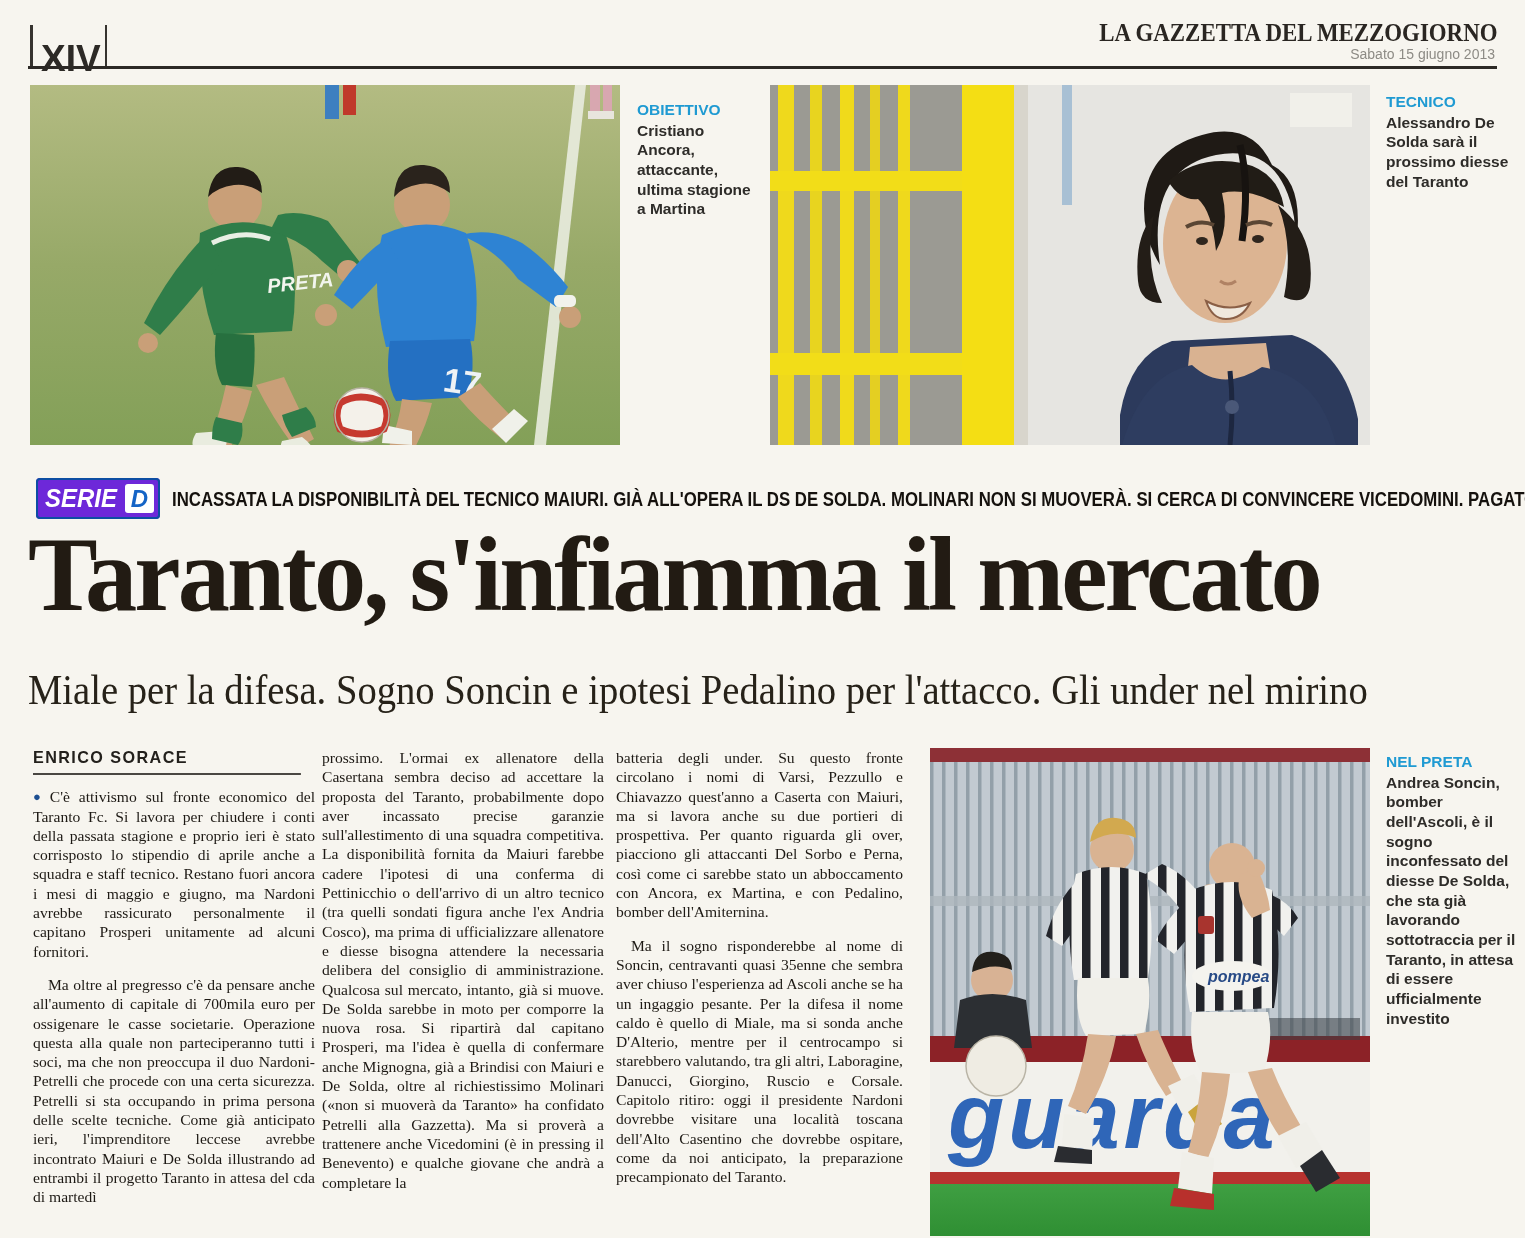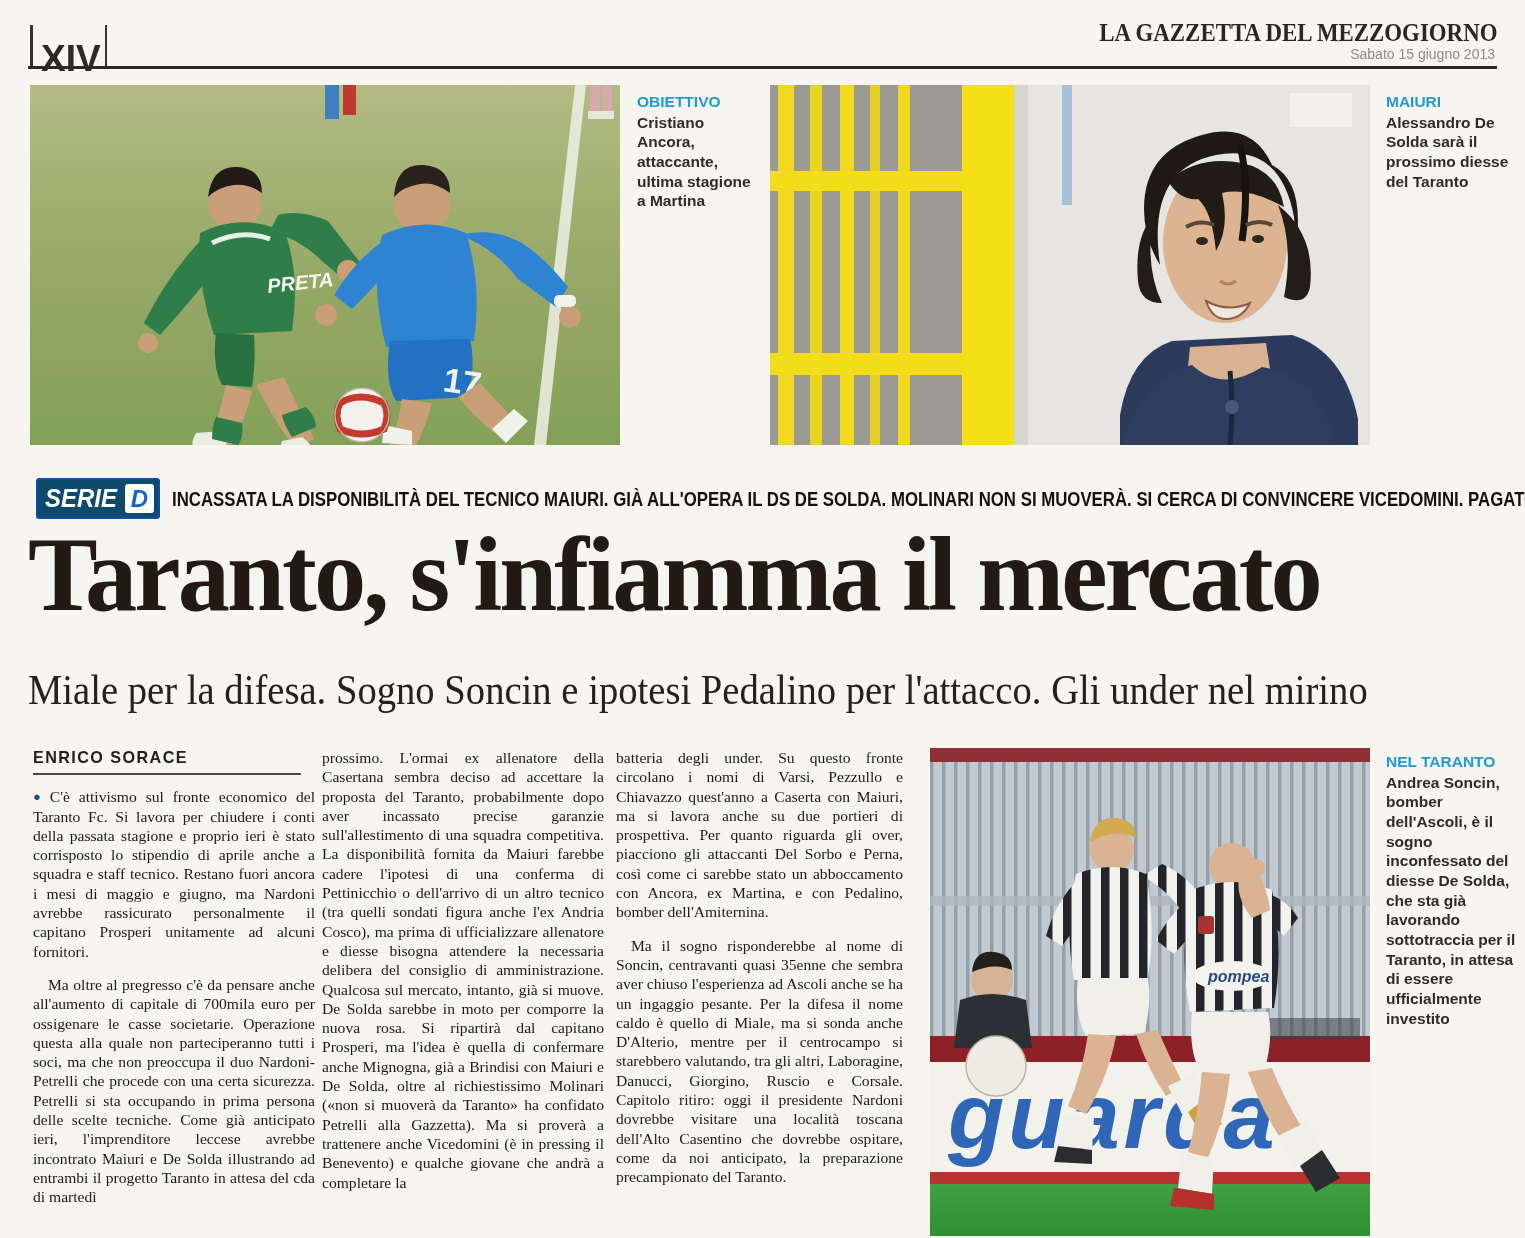--- a/index.html
+++ b/index.html
@@ -22,21 +22,21 @@
   
   .photo{position:absolute;overflow:hidden;background:#cfcec8;}
   .photo svg{display:block;}
 
   
   .caption{position:absolute;font-family:"Liberation Sans",sans-serif;font-weight:700;
            font-size:15.5px;line-height:1.27;color:#2e2c29;}
   .caption .cap-label{color:#1f9ad2;display:block;margin-bottom:1px;}
 
   
-  .kicker-badge{position:absolute;left:36px;top:478px;width:124px;height:41px;background:#0c4a6e;
+  .kicker-badge{position:absolute;left:36px;top:478px;width:124px;height:41px;background:#6d28d9;
            border-radius:4px;display:flex;align-items:center;justify-content:center;gap:5px;
            box-shadow:inset 0 0 0 2px #0d4ea3;}
   .kicker-badge .serie{font-family:"Liberation Sans",sans-serif;font-weight:700;font-style:italic;
            font-size:26px;color:#ffffff;letter-spacing:0;transform:scaleX(.92);}
   .kicker-badge .dbox{width:29px;height:29px;background:#ffffff;border-radius:3px;display:flex;
            align-items:center;justify-content:center;font-family:"Liberation Sans",sans-serif;
            font-weight:700;font-style:italic;font-size:24px;color:#1464c6;}
   .kicker-text{position:absolute;left:172px;top:481px;height:36px;line-height:36px;
            font-family:"Liberation Sans",sans-serif;font-weight:700;font-size:20px;color:#15110d;
            transform:scaleX(.84);transform-origin:0 50%;white-space:nowrap;letter-spacing:0;}
@@ -130,21 +130,21 @@
       </g>
 
       <g>
         <circle cx="332" cy="330" r="27" fill="#f4f1ea"></circle>
         <path d="M310,318 q20,-12 44,0 q6,12 0,26 q-22,10 -44,0 q-6,-14 0,-26z" fill="none" stroke="#c6392f" stroke-width="7"></path>
         <circle cx="332" cy="330" r="27" fill="none" stroke="#b9b4a6" stroke-width="1.5"></circle>
       </g>
     </svg>
   </div>
 
-  <div class="caption" style="left:637px;top:92px;width:122px;">
+  <div class="caption" style="left:637px;top:100px;width:122px;">
     <span class="cap-label">OBIETTIVO</span>
     <span>Cristiano Ancora, attaccante, ultima stagione a Martina</span>
   </div>
 
   <div class="photo" style="left:770px;top:85px;width:600px;height:360px;">
     <svg width="600" height="360" viewBox="0 0 600 360">
       <rect width="600" height="360" fill="#e6e5e1"></rect>
 
       <g>
         <rect x="0" y="0" width="250" height="360" fill="#8a8a84"></rect>
@@ -180,21 +180,21 @@
         <path d="M352,360 q20,-70 70,-80 q30,28 70,2 q58,10 74,78z" fill="#2e3d60"></path>
         <path d="M460,286 q4,36 0,74" stroke="#1d2740" stroke-width="5" fill="none"></path>
         <circle cx="462" cy="322" r="7" fill="#4a5878"></circle>
         <path d="M398,300 q-20,22 -24,60 l-24,0 q6,-50 34,-66z" fill="#27355а" fill-opacity="0"></path>
       </g>
       <rect x="520" y="8" width="62" height="34" fill="#f4f2ec" opacity=".8"></rect>
     </svg>
   </div>
 
   <div class="caption" style="left:1386px;top:92px;width:132px;">
-    <span class="cap-label">MAIURI</span>
+    <span class="cap-label">TECNICO</span>
     <span>Alessandro De Solda sarà il prossimo diesse del Taranto</span>
   </div>
 
   <div class="kicker-badge">
     <span class="serie">SERIE</span>
     <span class="dbox">D</span>
   </div>
   <div class="kicker-text">INCASSATA LA DISPONIBILITÀ DEL TECNICO MAIURI. GIÀ ALL'OPERA IL DS DE SOLDA. MOLINARI NON SI MUOVERÀ. SI CERCA DI CONVINCERE VICEDOMINI. PAGATO LO STIPENDIO DI APRILE</div>
 
   <div class="headline">Taranto, s'infiamma il mercato</div>
@@ -282,17 +282,17 @@
         <path d="M318,324 q14,40 34,68 l20,-12 q-20,-34 -30,-60z" fill="#d9b392"></path>
         <path d="M252,404 l32,6 -2,36 -34,-6z" fill="#f0efe9"></path>
         <path d="M348,388 l28,-14 18,30 -28,16z" fill="#f0efe9"></path>
         <path d="M244,440 l40,6 0,16 -44,-4z" fill="#b8302c"></path>
         <path d="M392,402 l18,28 -24,14 -16,-26z" fill="#2a2c30"></path>
       </g>
     </svg>
   </div>
 
   <div class="caption" style="left:1386px;top:752px;width:133px;">
-    <span class="cap-label">NEL TARANTO</span>
+    <span class="cap-label">NEL PRETA</span>
     <span>Andrea Soncin, bomber dell'Ascoli, è il sogno inconfessato del diesse De Solda, che sta già lavorando sottotraccia per il Taranto, in attesa di essere ufficialmente investito</span>
   </div>
 
 </div>
 
 </body></html>

